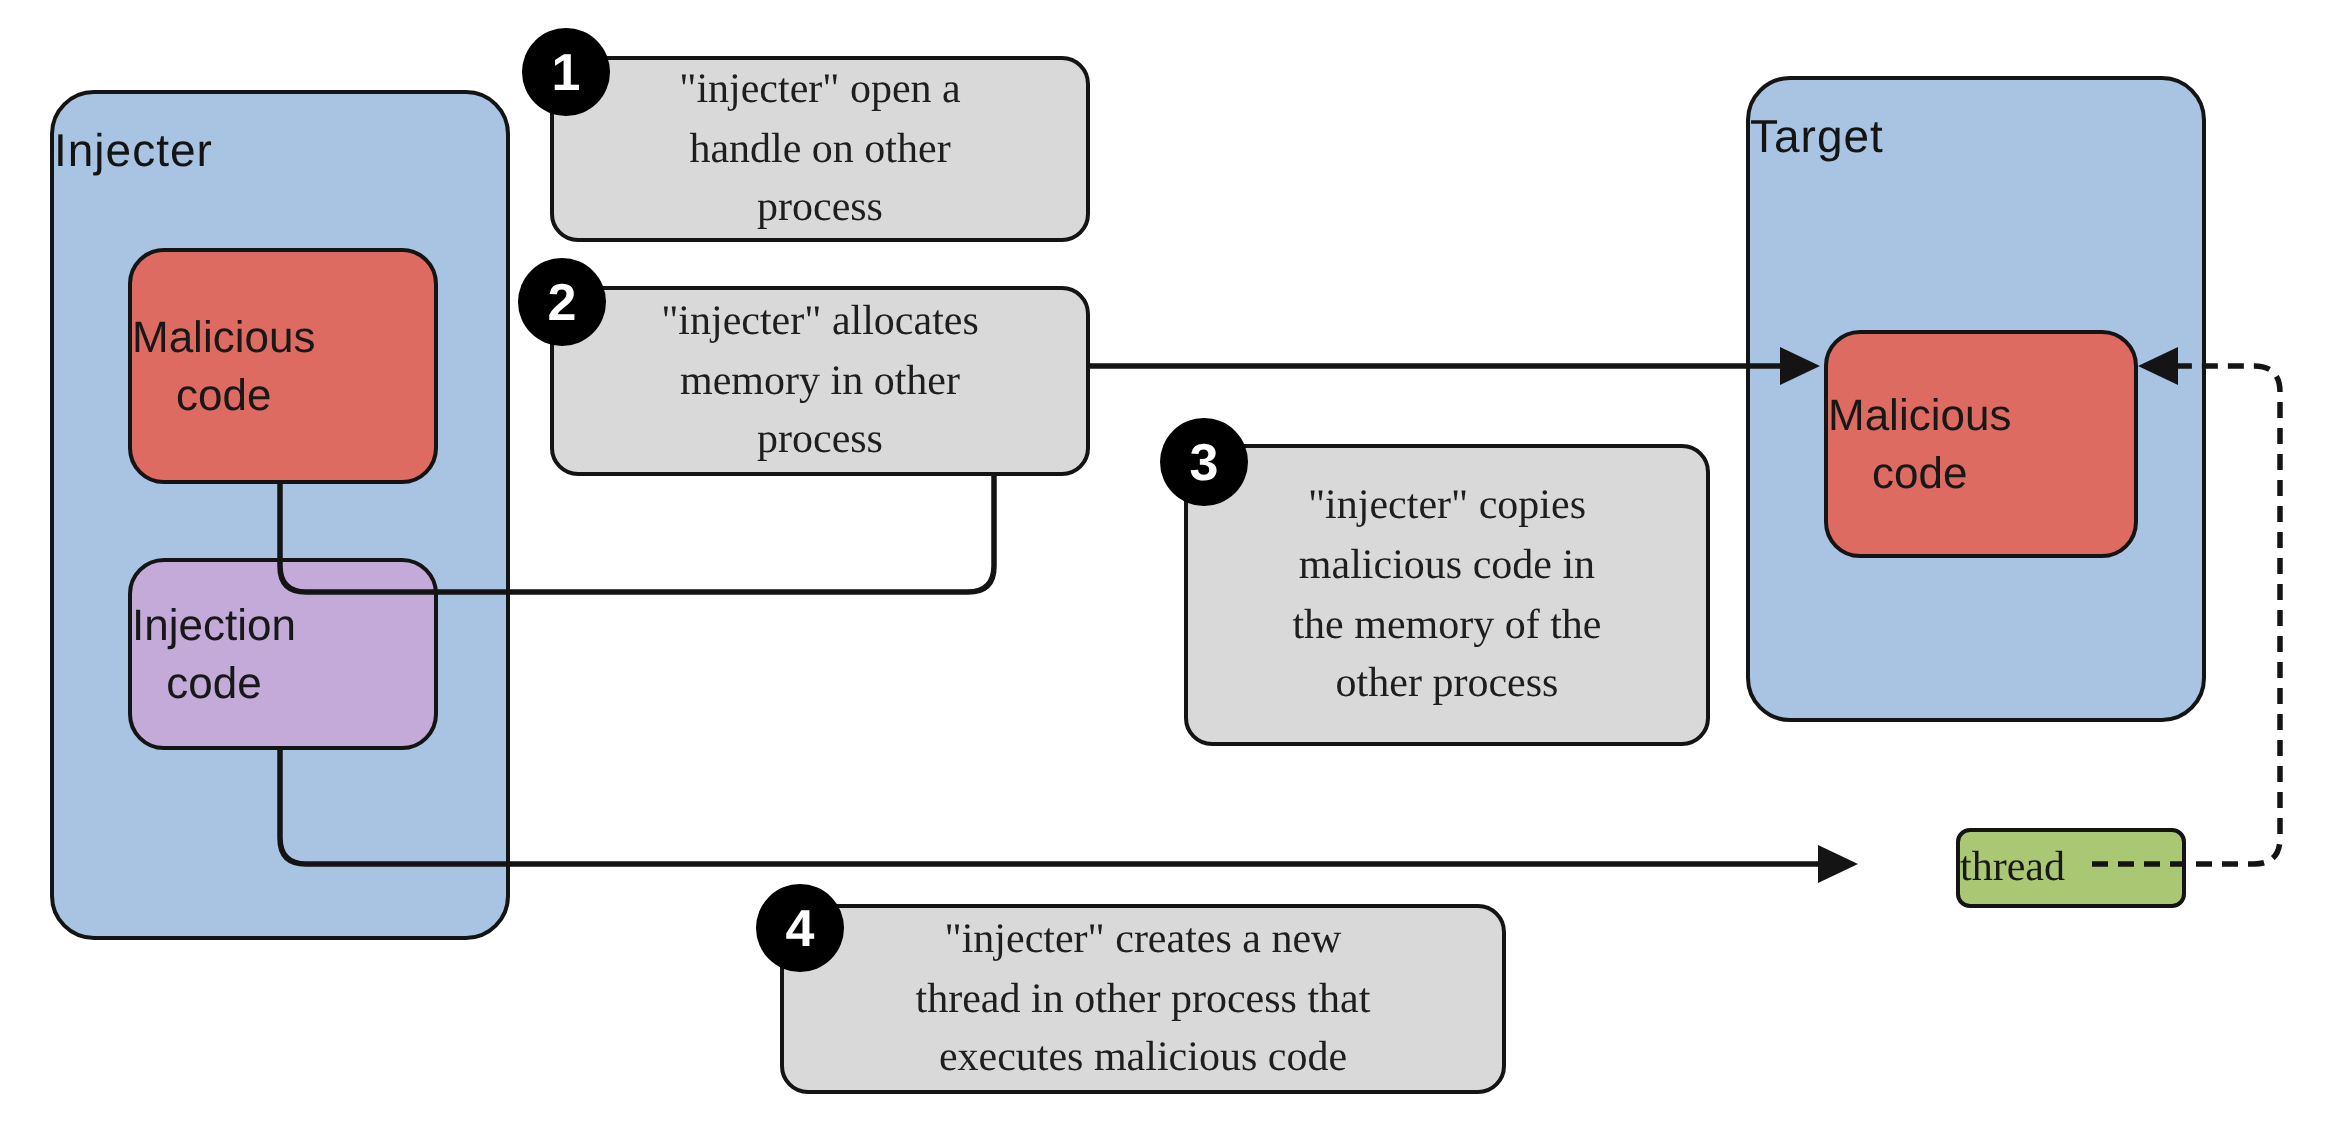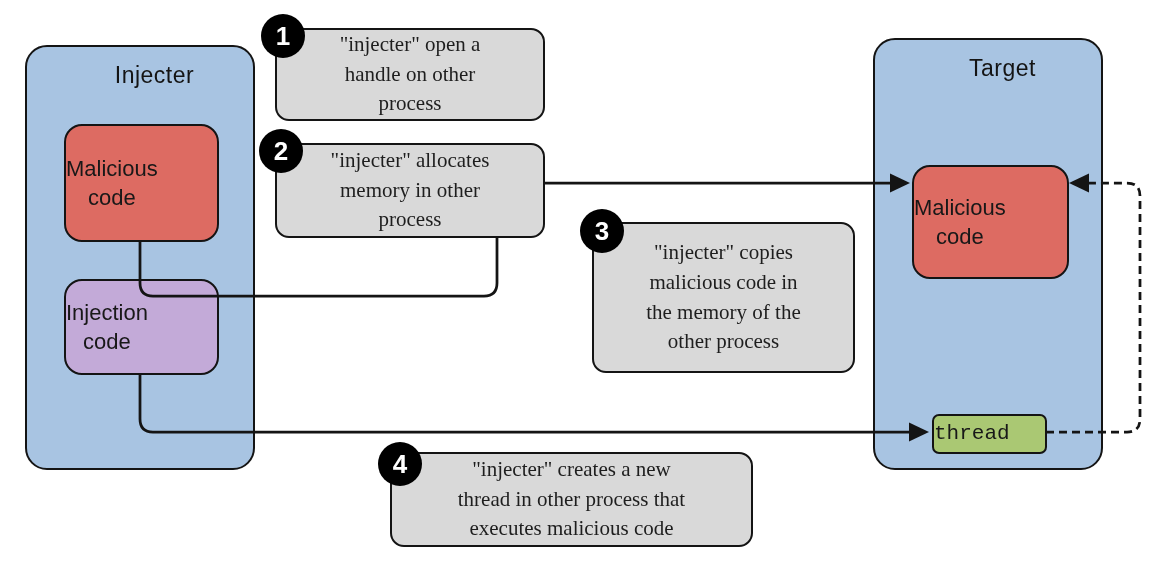--- a/index.html
+++ b/index.html
@@ -7,47 +7,46 @@
   body { width: 1164px; height: 564px; font-family: "Liberation Sans", sans-serif; }
   .canvas { position: relative; width: 1164px; height: 564px; overflow: hidden; }
 
   .process {
     position: absolute;
     background: var(--process_fill);
     border: 2px solid var(--line);
     border-radius: 22px;
   }
   .process-title {
-    text-align: center;
     padding-top: 15px;
     font-size: 23px;
     color: #141414;
     letter-spacing: 0.5px;
-    margin-left: 29px;
   }
   .node {
     position: absolute;
     border: 2px solid var(--line);
     border-radius: 18px;
     display: flex;
     align-items: center;
     justify-content: flex-start;
     text-align: center;
     font-size: 22px;
     line-height: 1.32;
     color: #181818;
   }
   .node span { white-space: pre-line; }
   .node.malicious { background: var(--malicious_fill); }
   .node.injection { background: var(--injection_fill); }
   .node.thread {
     background: var(--thread_fill);
     border-radius: 7px;
-    font-family: Liberation Mono, monospace;
+    font-family: Liberation Serif, serif;
     font-size: 21px;
+    margin-left: 46px;
   }
 
   .callout {
     position: absolute;
     background: var(--callout_fill);
     border: 2px solid var(--line);
     border-radius: 14px;
     display: flex;
     align-items: center;
     justify-content: center;
@@ -94,21 +93,21 @@
     <div class="node malicious" style="left:37px; top:77px; width:155px; height:118px;">
       <span>Malicious
 code</span>
     </div>
     <div class="node injection" style="left:37px; top:232px; width:155px; height:96px;">
       <span>Injection
 code</span>
     </div>
   </div>
 
-  <div class="process" style="left:873px; top:38px; width:230px; height:432px;">
+  <div class="process" style="left:873px; top:38px; width:230px; height:323px;">
     <div class="process-title">Target</div>
     <div class="node malicious" style="left:37px; top:125px; width:157px; height:114px;">
       <span>Malicious
 code</span>
     </div>
     <div class="node thread" style="left:57px; top:374px; width:115px; height:40px;">
       <span>thread</span>
     </div>
   </div>
 

